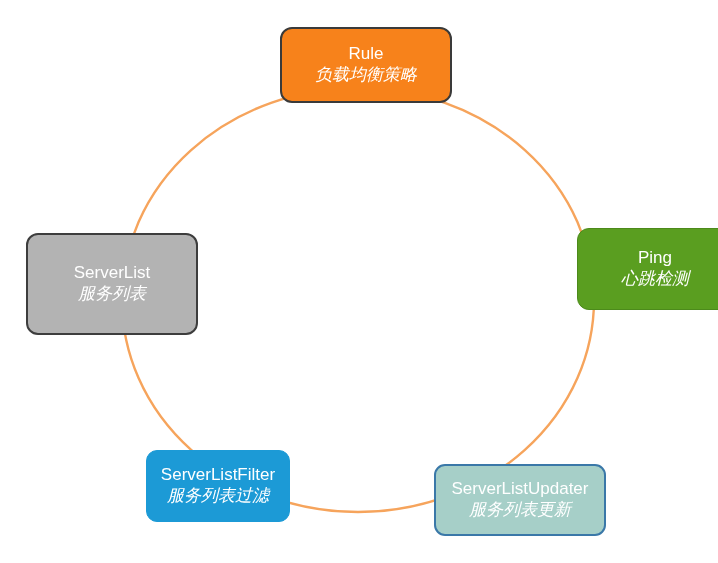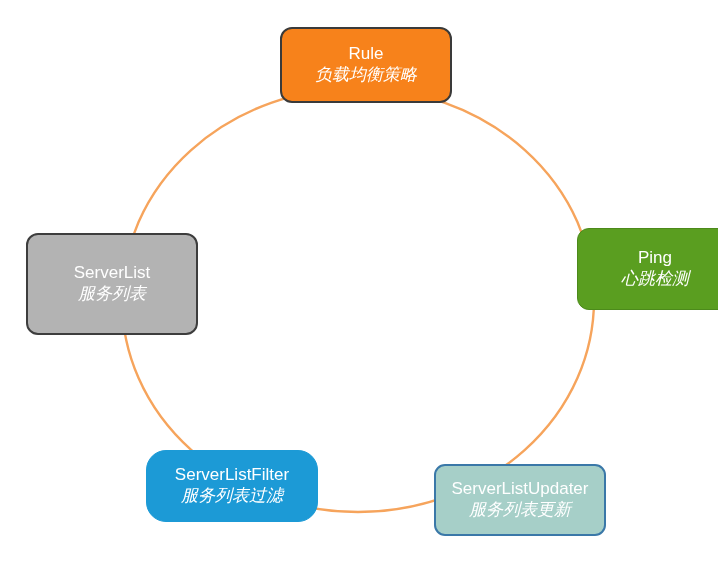--- a/index.html
+++ b/index.html
@@ -85,23 +85,23 @@
     height: 82px;
     border-radius: 12px;
     background: #5a9e20;
     border: 1px solid #4c8a1b;
     margin-left: 33px;
   }
   
   #node-serverlistfilter {
     left: 146px;
     top: 450px;
-    width: 172px;
+    width: 144px;
     height: 72px;
-    border-radius: 20px;
+    border-radius: 11px;
     background: #1c9ad6;
     border: 1px solid #1c9ad6;
   }
   
   #node-serverlistupdater {
     left: 434px;
     top: 464px;
     width: 172px;
     height: 72px;
     border-radius: 11px;

